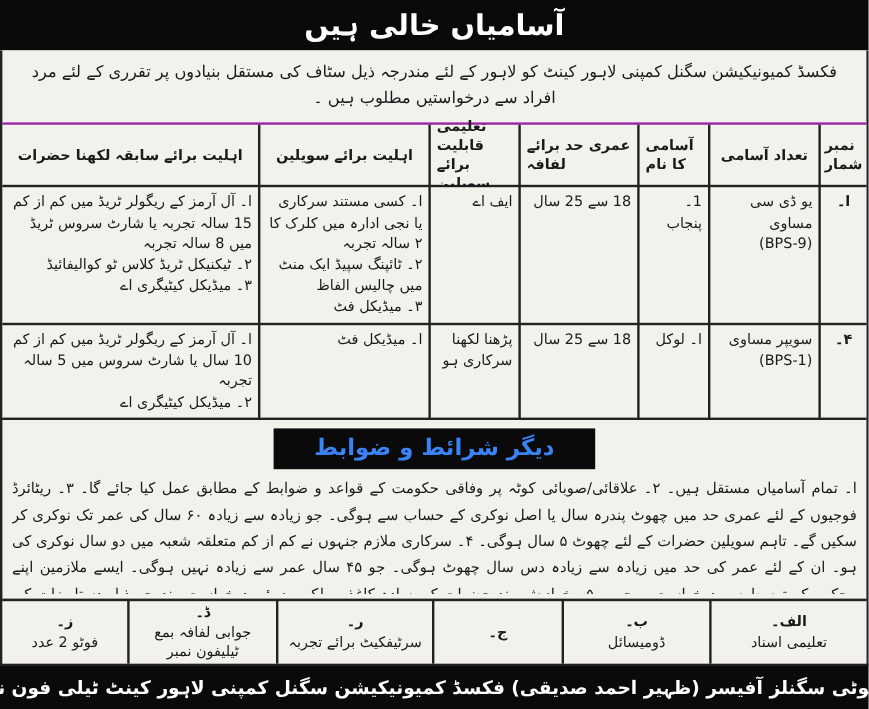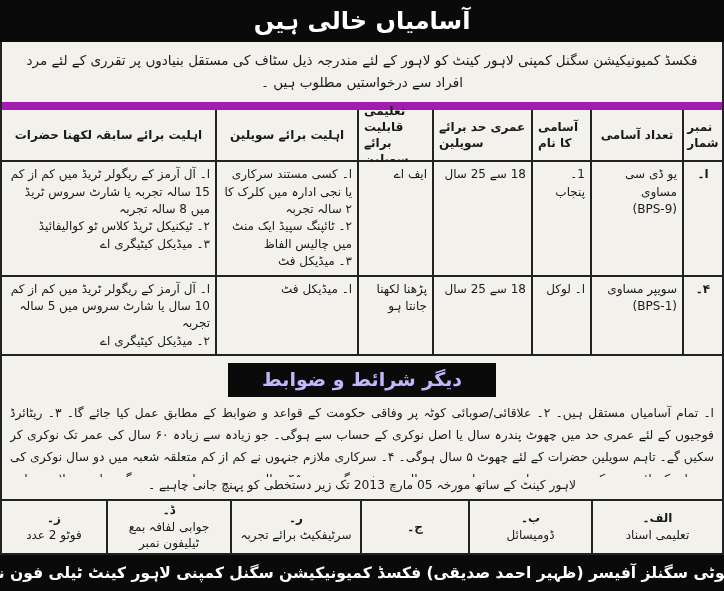--- a/index.html
+++ b/index.html
@@ -15,21 +15,21 @@
     display: flex; align-items: center; justify-content: center;
     font-size: 24px; font-weight: bold; flex: 0 0 auto;
   }
   
   .outer {
     flex: 1 1 auto; border: 2px solid #222222; border-top: none;
     display: flex; flex-direction: column; background: #f3f1ec; min-height: 0;
   }
   .intro {
     padding: 8px 10px 9px; text-align: center; font-size: 13.5px;
-    line-height: 1.6; border-bottom: 8px solid #a21caf; flex: 0 0 auto;
+    line-height: 1.6; border-bottom: 2px solid #a21caf; flex: 0 0 auto;
   }
   
   .vtable {
     display: grid; direction: rtl;
     grid-template-columns: 38px 90px 57px 97px 73px 140px auto;
     grid-template-rows: 50px minmax(96px, auto) minmax(56px, auto);
     gap: 2px; background: #222222; border-bottom: 2px solid #222222;
     flex: 0 0 auto; font-size: 12px;
   }
   .vcell { background: #f3f1ec; padding: 4px 5px; line-height: 1.45; }
@@ -37,21 +37,21 @@
     display: flex; align-items: center; justify-content: center; text-align: left;
     font-weight: bold; font-size: 12px; line-height: 1.35;
   }
   .c-center { text-align: right; }
   .prelines { white-space: pre-line; }
   .serial { text-align: center; font-weight: bold; }
   
   .terms { flex: 1 1 auto; padding: 7px 8px 4px; display: flex; flex-direction: column; min-height: 0; }
   .terms-banner-wrap { text-align: center; flex: 0 0 auto; }
   .terms-banner {
-    display: inline-block; background: #0a0a0a; color: #c4b5fd;
+    display: inline-block; background: #0a0a0a; color: #3b82f6;
     font-size: 19px; font-weight: bold; padding: 5px 34px 7px;
   }
   .terms-body {
     margin-top: 6px; text-align: justify; font-size: 12.3px; line-height: 1.78;
     flex: 1 1 auto; overflow: hidden;
   }
   .terms-lastline { text-align: center; font-size: 12.3px; padding: 1px 0 3px; flex: 0 0 auto; }
   
   .dtable {
     display: grid; direction: rtl;
@@ -85,21 +85,21 @@
 
   <div class="outer">
 
     <div class="intro">فکسڈ کمیونیکیشن سگنل کمپنی لاہور کینٹ کو لاہور کے لئے مندرجہ ذیل سٹاف کی مستقل بنیادوں پر تقرری کے لئے مرد افراد سے درخواستیں مطلوب ہیں ۔</div>
 
     <div class="vtable">
 
       <div class="vcell vhead">نمبر شمار</div>
       <div class="vcell vhead">تعداد آسامی</div>
       <div class="vcell vhead">آسامی کا نام</div>
-      <div class="vcell vhead">عمری حد برائے سویلین</div>
+      <div class="vcell vhead">عمری حد برائے لفافہ</div>
       <div class="vcell vhead">تعلیمی قابلیت برائے سویلین</div>
       <div class="vcell vhead">اہلیت برائے سویلین</div>
       <div class="vcell vhead">اہلیت برائے سابقہ لکھنا حضرات</div>
 
       <div class="vcell serial">ا۔</div>
       <div class="vcell c-center prelines">یو ڈی سی مساوی
 (BPS-9)</div>
       <div class="vcell c-center">1۔ پنجاب</div>
       <div class="vcell c-center">18 سے 25 سال</div>
       <div class="vcell c-center">ایف اے</div>
@@ -108,32 +108,31 @@
 ۳۔ میڈیکل فٹ</div>
       <div class="vcell prelines">ا۔ آل آرمز کے ریگولر ٹریڈ میں کم از کم 15 سالہ تجربہ یا شارٹ سروس ٹریڈ میں 8 سالہ تجربہ
 ۲۔ ٹیکنیکل ٹریڈ کلاس ٹو کوالیفائیڈ
 ۳۔ میڈیکل کیٹیگری اے</div>
 
       <div class="vcell serial">۴۔</div>
       <div class="vcell c-center prelines">سویپر مساوی
 (BPS-1)</div>
       <div class="vcell c-center">ا۔ لوکل</div>
       <div class="vcell c-center">18 سے 25 سال</div>
-      <div class="vcell c-center">پڑھنا لکھنا جانتا ہو</div>
+      <div class="vcell c-center">پڑھنا لکھنا سرکاری ہو</div>
       <div class="vcell prelines">ا۔ میڈیکل فٹ</div>
       <div class="vcell prelines">ا۔ آل آرمز کے ریگولر ٹریڈ میں کم از کم 10 سال یا شارٹ سروس میں 5 سالہ تجربہ
 ۲۔ میڈیکل کیٹیگری اے</div>
     </div>
 
     <div class="terms">
       <div class="terms-banner-wrap">
         <span class="terms-banner">دیگر شرائط و ضوابط</span>
       </div>
       <div class="terms-body">ا۔ تمام آسامیاں مستقل ہیں۔ ۲۔ علاقائی/صوبائی کوٹہ پر وفاقی حکومت کے قواعد و ضوابط کے مطابق عمل کیا جائے گا۔ ۳۔ ریٹائرڈ فوجیوں کے لئے عمری حد میں چھوٹ پندرہ سال یا اصل نوکری کے حساب سے ہوگی۔ جو زیادہ سے زیادہ ۶۰ سال کی عمر تک نوکری کر سکیں گے۔ تاہم سویلین حضرات کے لئے چھوٹ ۵ سال ہوگی۔ ۴۔ سرکاری ملازم جنہوں نے کم از کم متعلقہ شعبہ میں دو سال نوکری کی ہو۔ ان کے لئے عمر کی حد میں زیادہ سے زیادہ دس سال چھوٹ ہوگی۔ جو ۴۵ سال عمر سے زیادہ نہیں ہوگی۔ ایسے ملازمین اپنے محکمے کے توسط سے درخواست بھیجیں۔ ۵۔ خواہش مند حضرات کی سادہ کاغذ پر لکھی ہوئی درخواست مندرجہ ذیل دستاویزات کی مصدقہ نقول اور مبلغ دو سو روپیہ کا پے آرڈر بنام آفیسر کمانڈنگ فکسڈ کیمونیکیشن سگنل کمپنی</div>
-      <div class="terms-lastline">لاہور کینٹ کے ساتھ مورخہ 05 مارچ 2013 تک زیر دستخطی کو پہنچ جانی چاہیے ۔</div>
     </div>
 
     <div class="dtable">
       <div class="dcell">
         <span class="dlabel">الف۔</span>
         <span class="dvalue">تعلیمی اسناد</span>
       </div>
       <div class="dcell">
         <span class="dlabel">ب۔</span>
         <span class="dvalue">ڈومیسائل</span>

